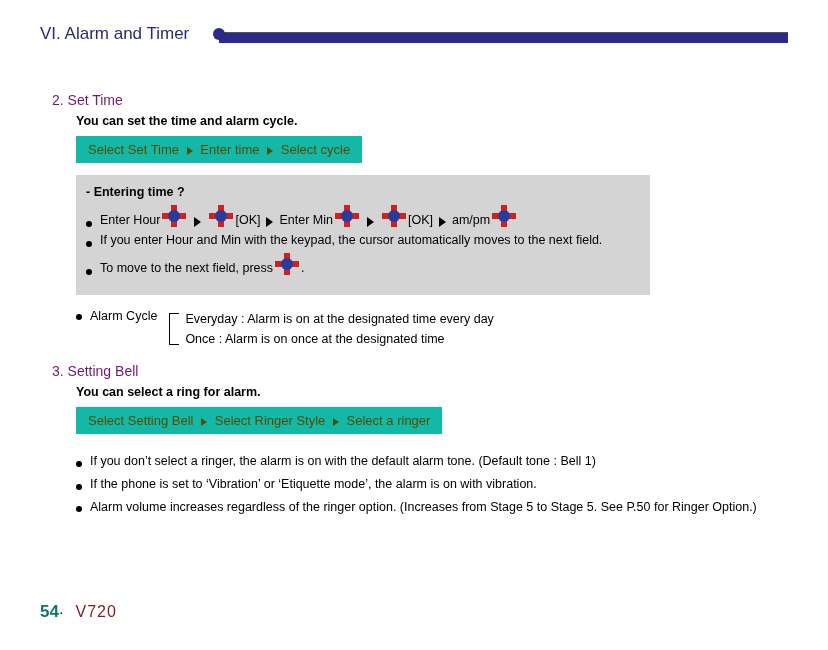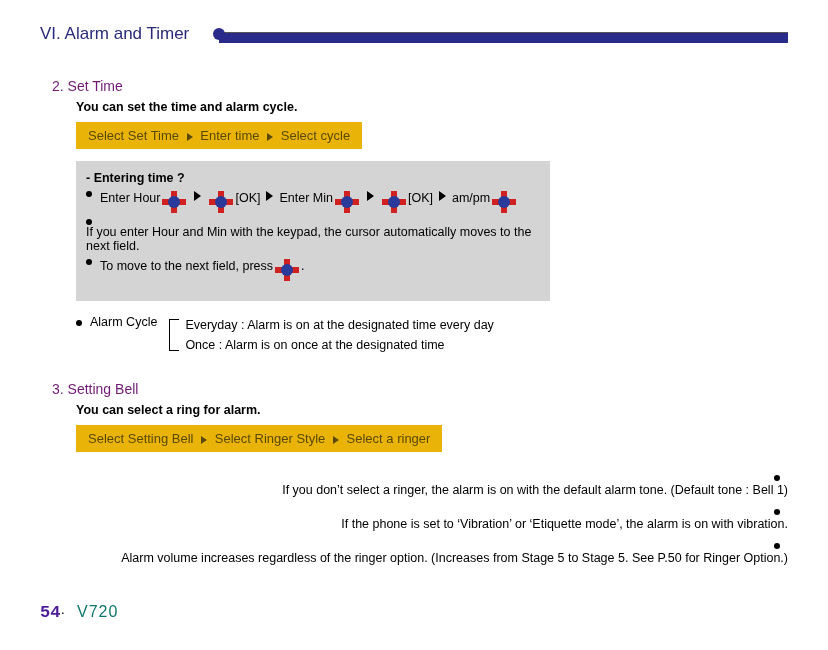--- a/index.html
+++ b/index.html
@@ -11,21 +11,21 @@
     font-size: 13px;
     color: #000;
     background: #fff;
     position: relative;
   }
   .page { padding: 24px 40px 40px 40px; }
 
   .header-row {
     display: flex;
     align-items: center;
-    margin-bottom: 34px;
+    margin-bottom: 48px;
   }
   .header-title {
     color: #2a2a7a;
     font-size: 17px;
     font-weight: 500;
     white-space: nowrap;
     padding-right: 30px;
   }
   .header-line-wrap {
     position: relative;
@@ -66,43 +66,43 @@
     font-weight: 500;
     margin-bottom: 6px;
     margin-left: 12px;
   }
   .sec-desc {
     margin-left: 36px;
     margin-bottom: 8px;
   }
 
   .yellow-box {
-    background: #eab308;
+    background: #14b8a6;
     display: inline-block;
     padding: 6px 12px;
     color: #5a4a00;
     font-weight: 500;
     font-size: 13px;
     margin-left: 36px;
     margin-bottom: 12px;
   }
 
   .gray-box {
     background: #d4d4d4;
     margin-left: 36px;
     margin-right: 40px;
-    width: 474px;
+    width: 574px;
     padding: 10px 10px 14px 10px;
   }
   .gray-q {
     margin-bottom: 6px;
   }
   .b-line {
     display: flex;
-    align-items: flex-start;
+    align-items: flex-end;
     flex-wrap: wrap;
     margin-bottom: 6px;
     font-size: 12.5px;
   }
   .bullet {
     display: inline-block;
     width: 6px; height: 6px;
     background: #000;
     border-radius: 50%;
     margin-right: 8px;
@@ -179,32 +179,32 @@
     left:0; width:10px; height:1px; background:#000;
   }
   .bracket .t { top:4px; }
   .bracket .b { bottom:4px; }
   .cycle-opts div { line-height: 1.6; }
 
   .plain-bullets {
     margin-left: 36px;
     margin-top: 6px;
   }
-  .plain-bullets .b-line { margin-bottom: 4px; align-items: flex-end; flex-direction: column; }
+  .plain-bullets .b-line { margin-bottom: 4px; align-items: center; }
   .plain-bullets .bullet { margin-top: 5px; }
   .plain-bullets .txt { flex:1; line-height:1.5; }
 
   .footer {
     position: absolute;
     left: 40px;
     bottom: 28px;
     font-size: 14px;
   }
-  .pg { font-weight: bold; font-size: 17px; color:#4c1d95;font-family:Liberation Mono, monospace; }
-  .mdl { color: #0f766e; font-size: 16px; letter-spacing: 1px; margin-left: 8px; font-weight:500; }
+  .pg { font-weight: bold; font-size: 17px; color:#0f766e; }
+  .mdl { color: #7f1d1d; font-size: 16px; letter-spacing: 1px; margin-left: 8px; font-weight:500; }
 </style>
 </head>
 <body>
 
 <div class="page">
 
   <div class="header-row">
     <div class="header-title">VI. Alarm and Timer</div>
     <div class="header-line-wrap">
       <div class="header-thin"></div>
@@ -278,21 +278,21 @@
         <span class="t"></span>
         <span class="b"></span>
       </div>
     <div class="cycle-opts">
       <div>Everyday : Alarm is on at the designated time every day</div>
       <div>Once : Alarm is on once at the designated time</div>
     </div>
   </div>
 
   
-  <div class="sec-title" style="margin-top:26px;">3. Setting Bell</div>
+  <div class="sec-title" style="margin-top:14px;">3. Setting Bell</div>
   <div class="sec-desc thin-text">You can select a ring for alarm.</div>
 
   <div class="yellow-box">
     <span>Select Setting Bell</span>
     <span class="arrow-r-sm"></span>
     <span>Select Ringer Style</span>
     <span class="arrow-r-sm"></span>
     <span>Select a ringer</span>
   </div>
 

